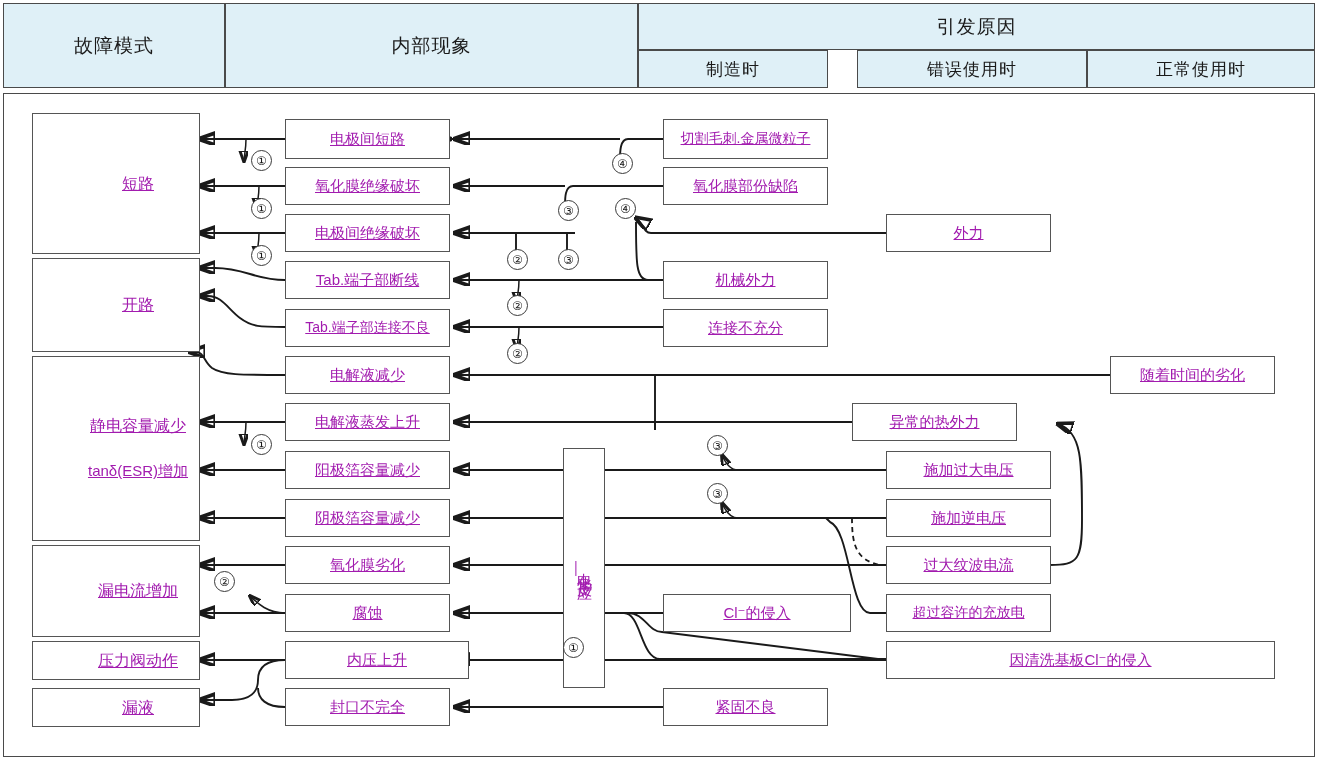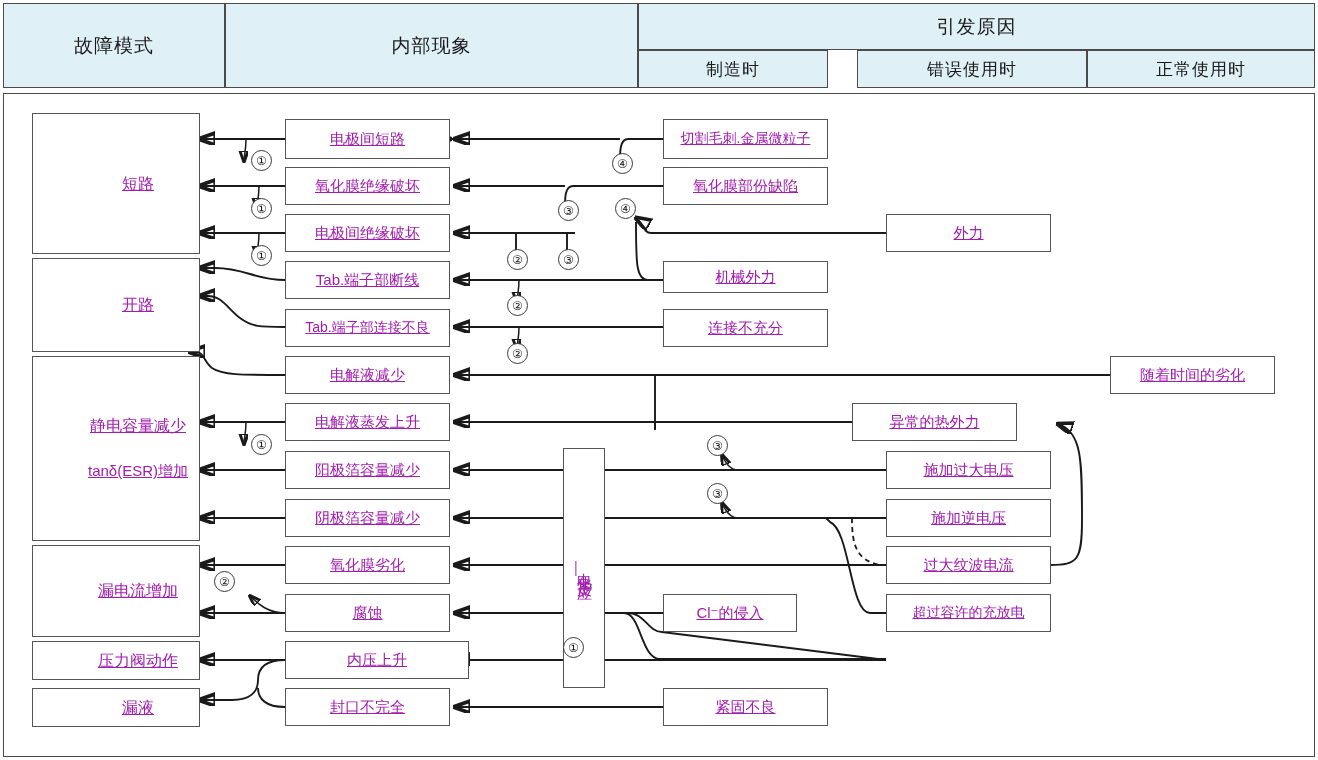--- a/index.html
+++ b/index.html
@@ -215,32 +215,32 @@
   <div class="box vert" style="left:563px;top:448px;width:42px;height:240px;">
     <span>电化学反应</span>
   </div>
 
   <div class="box" style="left:663px;top:119px;width:165px;height:40px;font-size:14px;">
     <span>切割毛刺.金属微粒子</span>
   </div>
   <div class="box" style="left:663px;top:167px;width:165px;height:38px;">
     <span>氧化膜部份缺陷</span>
   </div>
-  <div class="box" style="left:663px;top:261px;width:165px;height:32px;">
+  <div class="box" style="left:663px;top:261px;width:165px;height:38px;">
     <span>机械外力</span>
   </div>
   <div class="box" style="left:663px;top:309px;width:165px;height:38px;">
     <span>连接不充分</span>
   </div>
   <div class="box" style="left:663px;top:688px;width:165px;height:38px;">
 
     <span id="jgbl">紧固不良</span>
   </div>
 
-  <div class="box" style="left:663px;top:594px;width:134px;height:38px;">
+  <div class="box" style="left:663px;top:594px;width:188px;height:38px;">
     <span>Cl⁻的侵入</span>
   </div>
 
   <div class="box" style="left:886px;top:214px;width:165px;height:38px;">
     <span>外力</span>
   </div>
   <div class="box" style="left:1110px;top:356px;width:165px;height:38px;">
     <span>随着时间的劣化</span>
   </div>
   <div class="box" style="left:852px;top:403px;width:165px;height:38px;">
@@ -251,20 +251,23 @@
   </div>
   <div class="box" style="left:886px;top:499px;width:165px;height:38px;">
     <span>施加逆电压</span>
   </div>
   <div class="box" style="left:886px;top:546px;width:165px;height:38px;">
     <span>过大纹波电流</span>
   </div>
   <div class="box" style="left:886px;top:594px;width:165px;height:38px;font-size:14px;">
     <span>超过容许的充放电</span>
   </div>
+  <div class="box" style="left:886px;top:641px;width:389px;height:38px;">
+    <span>因清洗基板Cl⁻的侵入</span>
+  </div>
 
   <div class="cnum" style="left:251px;top:150px;">
     <span>①</span>
     </div>
   <div class="cnum" style="left:251px;top:198px;">
     <span>①</span>
     </div>
   <div class="cnum" style="left:251px;top:245px;">
     <span>①</span>
     </div>

